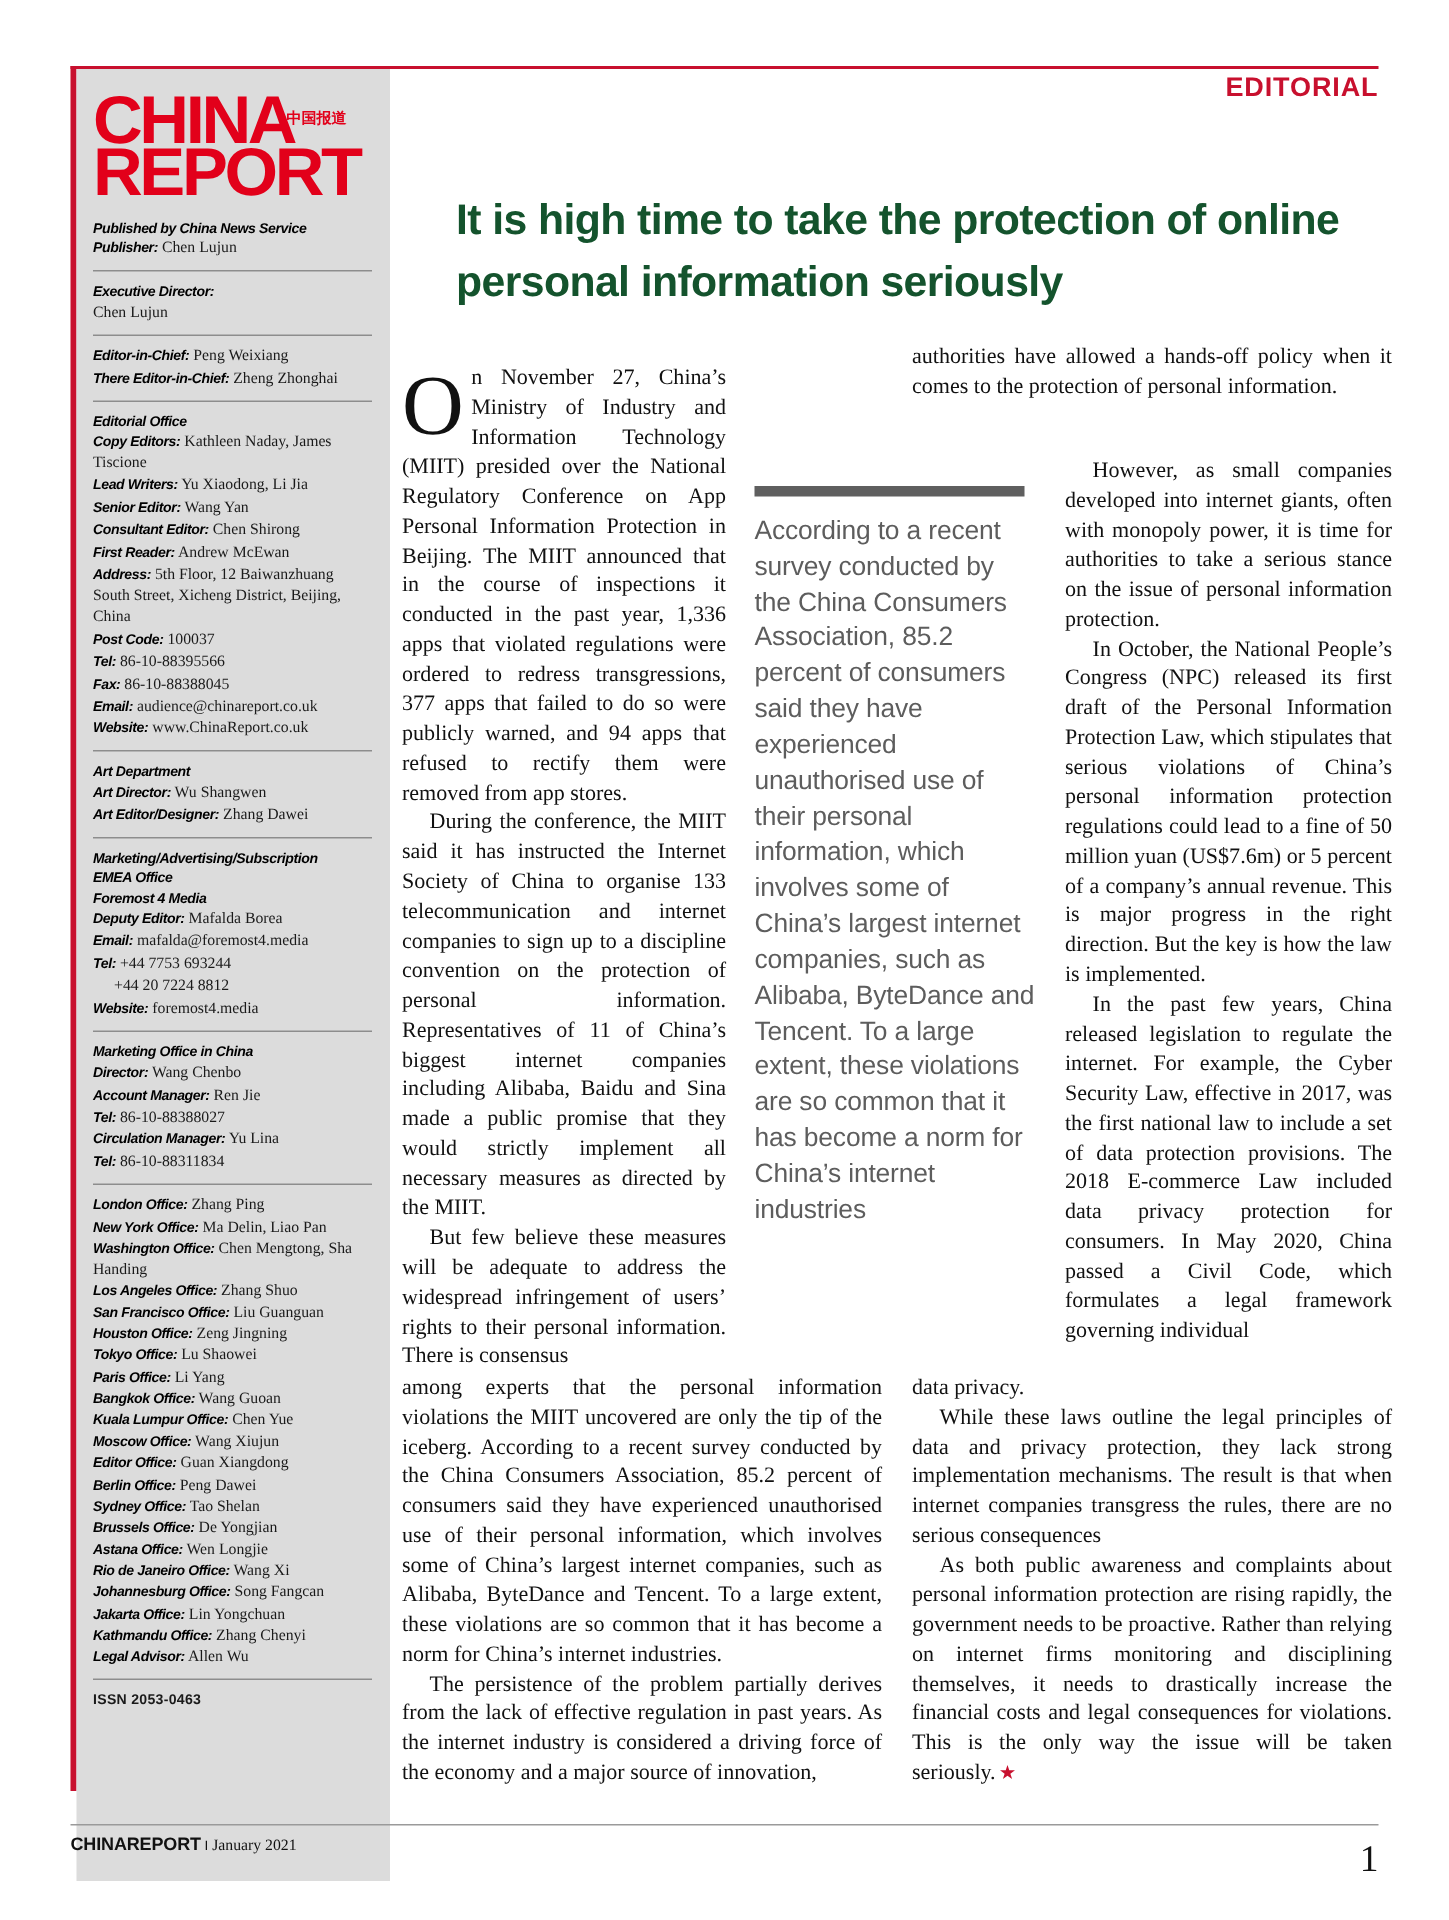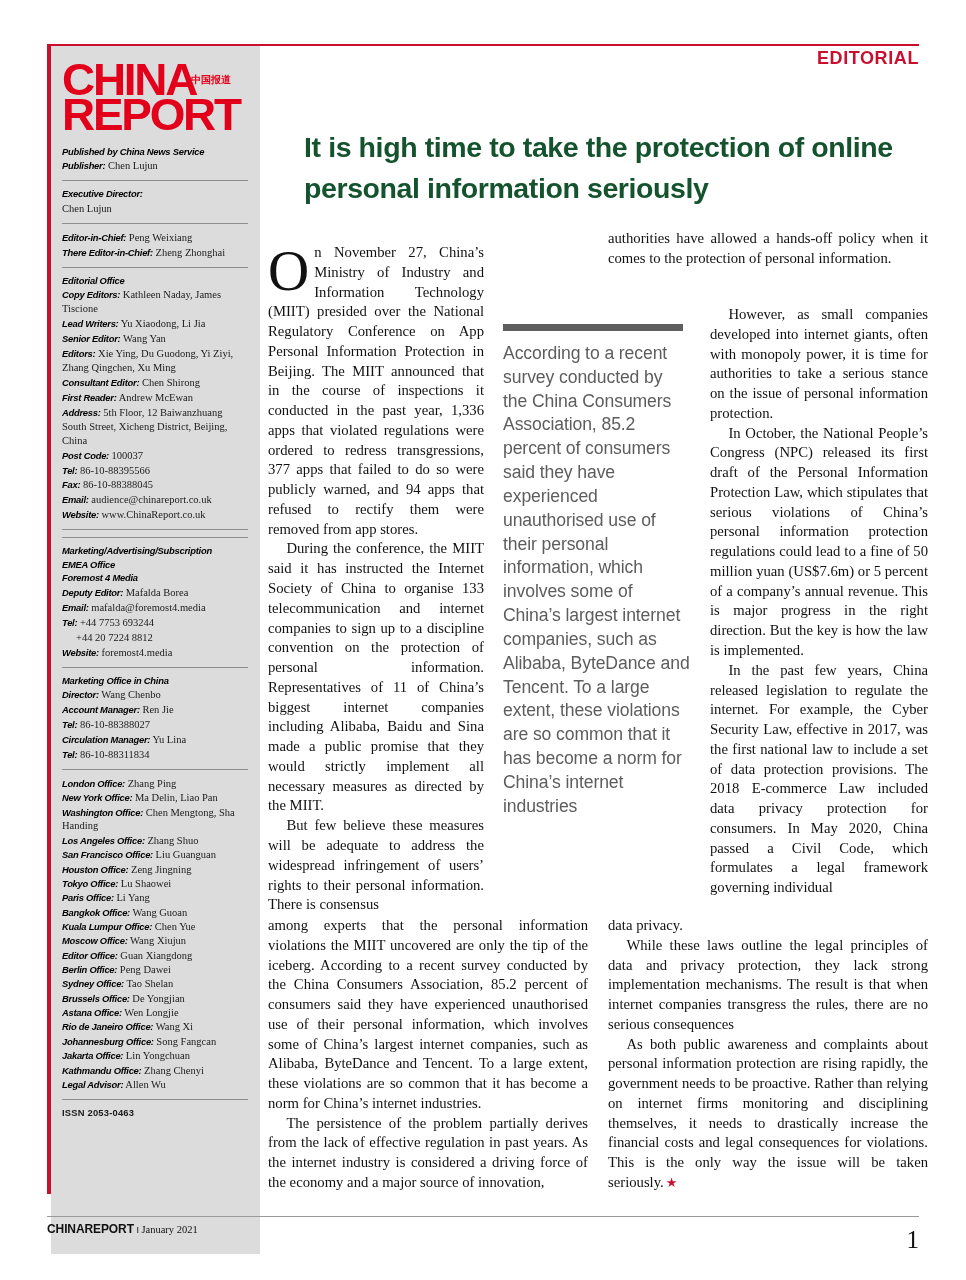--- a/index.html
+++ b/index.html
@@ -280,33 +280,39 @@
 
       <div class="rule"></div>
 
       <div class="sb-block">
         <div class="sb-line">
             <span class="sb-head">Editorial Office</span>
           </div>
         <div class="sb-line"><b>Copy Editors:</b> <span class="sb-val">Kathleen Naday, James Tiscione</span></div>
         <div class="sb-line"><b>Lead Writers:</b> <span class="sb-val">Yu Xiaodong, Li Jia</span></div>
         <div class="sb-line"><b>Senior Editor:</b> <span class="sb-val">Wang Yan</span></div>
-        <div class="sb-line"><b>Editors:</b> <span class="sb-val">Xie Ying, Du Guodong, Yi Ziyi, Zhang Qingchen, Xu Ming</span></div>
         <div class="sb-line"><b>Consultant Editor:</b> <span class="sb-val">Chen Shirong</span></div>
         <div class="sb-line"><b>First Reader:</b> <span class="sb-val">Andrew McEwan</span></div>
         <div class="sb-line"><b>Address:</b> <span class="sb-val">5th Floor, 12 Baiwanzhuang South Street, Xicheng District, Beijing, China</span></div>
         <div class="sb-line"><b>Post Code:</b> <span class="sb-val">100037</span></div>
         <div class="sb-line"><b>Tel:</b> <span class="sb-val">86-10-88395566</span></div>
         <div class="sb-line"><b>Fax:</b> <span class="sb-val">86-10-88388045</span></div>
         <div class="sb-line"><b>Email:</b> <span class="sb-val">audience@chinareport.co.uk</span></div>
         <div class="sb-line"><b>Website:</b> <span class="sb-val">www.ChinaReport.co.uk</span></div>
       </div>
 
       <div class="rule"></div>
 
+      <div class="sb-block">
+        <div class="sb-line">
+            <span class="sb-head">Art Department</span>
+          </div>
+        <div class="sb-line"><b>Art Director:</b> <span class="sb-val">Wu Shangwen</span></div>
+        <div class="sb-line"><b>Art Editor/Designer:</b> <span class="sb-val">Zhang Dawei</span></div>
+      </div>
 
       <div class="rule"></div>
 
       <div class="sb-block">
         <div class="sb-line">
             <span class="sb-head">Marketing/Advertising/Subscription</span>
           </div>
         <div class="sb-line">
             <span class="sb-head">EMEA Office</span>
           </div>

